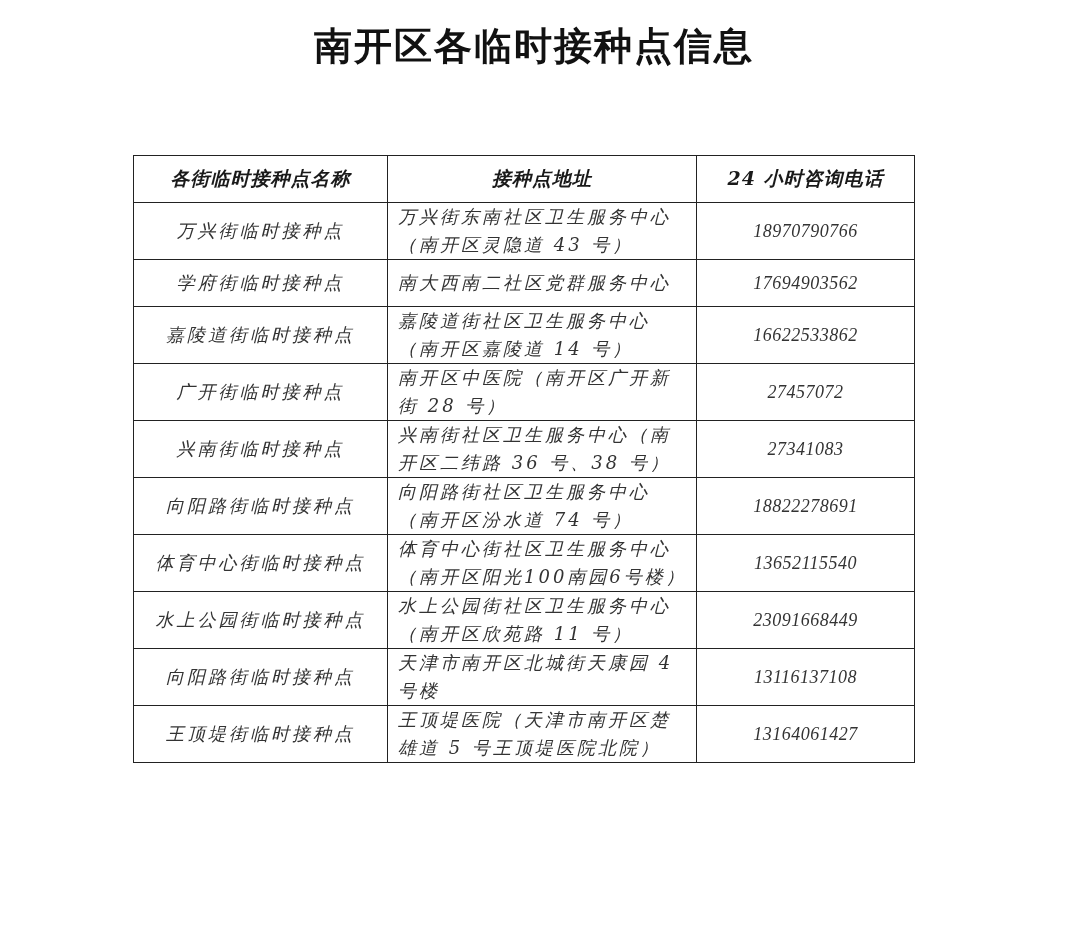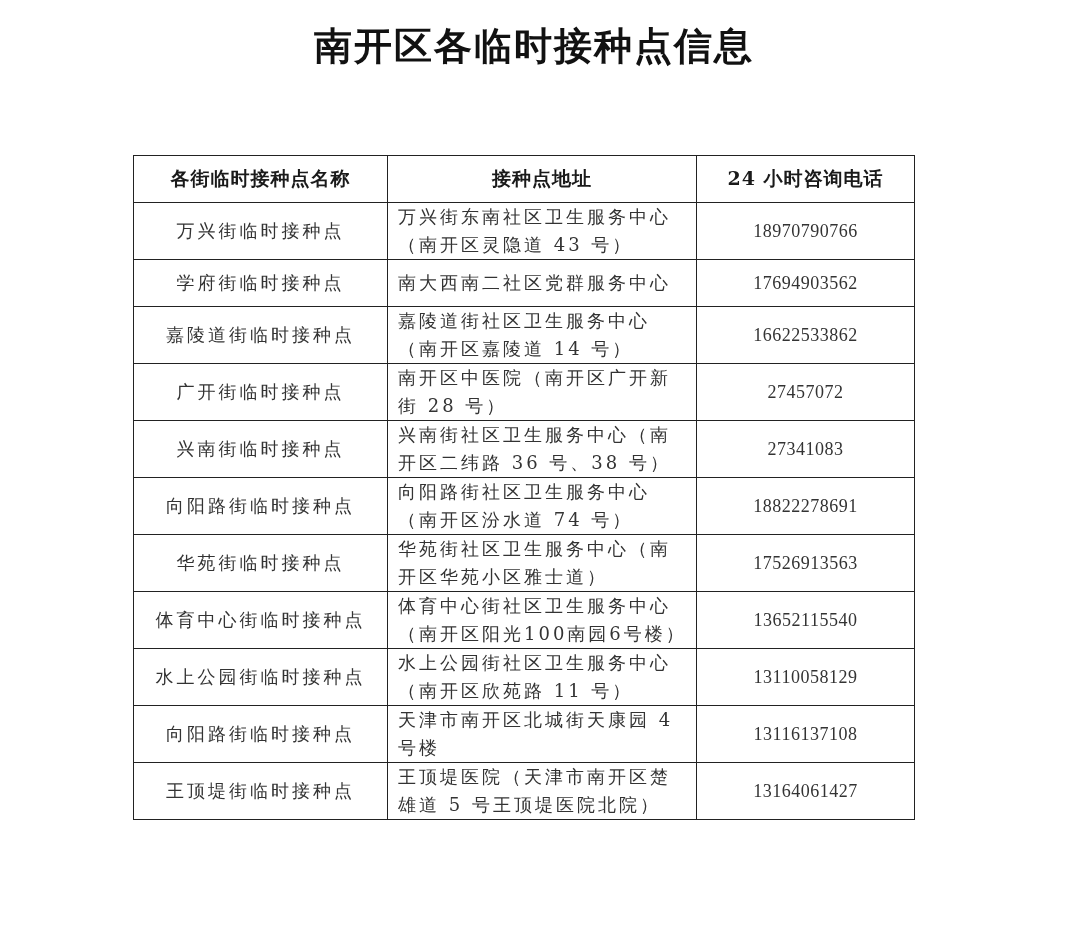--- a/index.html
+++ b/index.html
@@ -37,20 +37,21 @@
     table-layout: fixed;
   }
   table.sites col.c1 { width: 254px; }
   table.sites col.c2 { width: 309px; }
   table.sites col.c3 { width: 218px; }
   table.sites th,
   table.sites td {
     border: 1.6px solid #222222;
     padding: 0;
     vertical-align: middle;
+    font-style: italic;
   }
   table.sites th {
     height: 46px;
     font-size: 19px;
     font-weight: bold;
     text-align: center;
     letter-spacing: 1px;
     color: #1a1a1a;
   }
   table.sites td {
@@ -120,33 +121,28 @@
       <td class="name">兴南街临时接种点</td>
       <td class="addr">兴南街社区卫生服务中心（南开区二纬路 36 号、38 号）</td>
       <td class="phone">27341083</td>
     </tr>
     <tr class="row-2l">
       <td class="name">向阳路街临时接种点</td>
       <td class="addr">向阳路街社区卫生服务中心（南开区汾水道 74 号）</td>
       <td class="phone">18822278691</td>
     </tr>
     <tr class="row-2l">
-      <td class="name">华苑街临时接种点</td>
-      <td class="addr">华苑街社区卫生服务中心（南开区华苑小区雅士道）</td>
-      <td class="phone">17526913563</td>
-    </tr>
-    <tr class="row-2l">
       <td class="name">体育中心街临时接种点</td>
       <td class="addr">体育中心街社区卫生服务中心（南开区阳光100南园6号楼）</td>
       <td class="phone">13652115540</td>
     </tr>
     <tr class="row-2l">
       <td class="name">水上公园街临时接种点</td>
       <td class="addr">水上公园街社区卫生服务中心（南开区欣苑路 11 号）</td>
-      <td class="phone">13110058129</td>
+      <td class="phone">23091668449</td>
     </tr>
     <tr class="row-2l">
       <td class="name">向阳路街临时接种点</td>
       <td class="addr">天津市南开区北城街天康园 4 号楼</td>
       <td class="phone">13116137108</td>
     </tr>
     <tr class="row-2l">
       <td class="name">王顶堤街临时接种点</td>
       <td class="addr">王顶堤医院（天津市南开区楚雄道 5 号王顶堤医院北院）</td>
       <td class="phone">13164061427</td>

